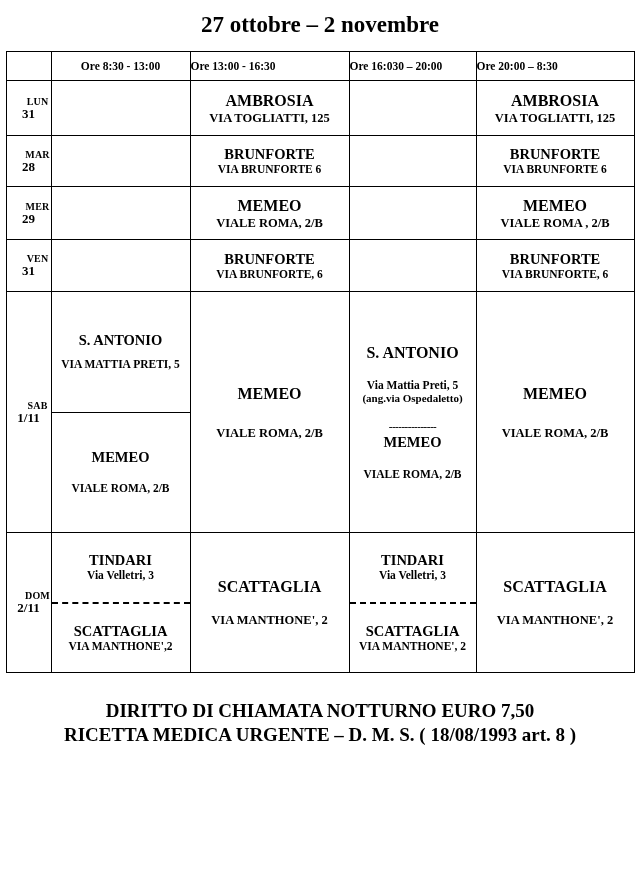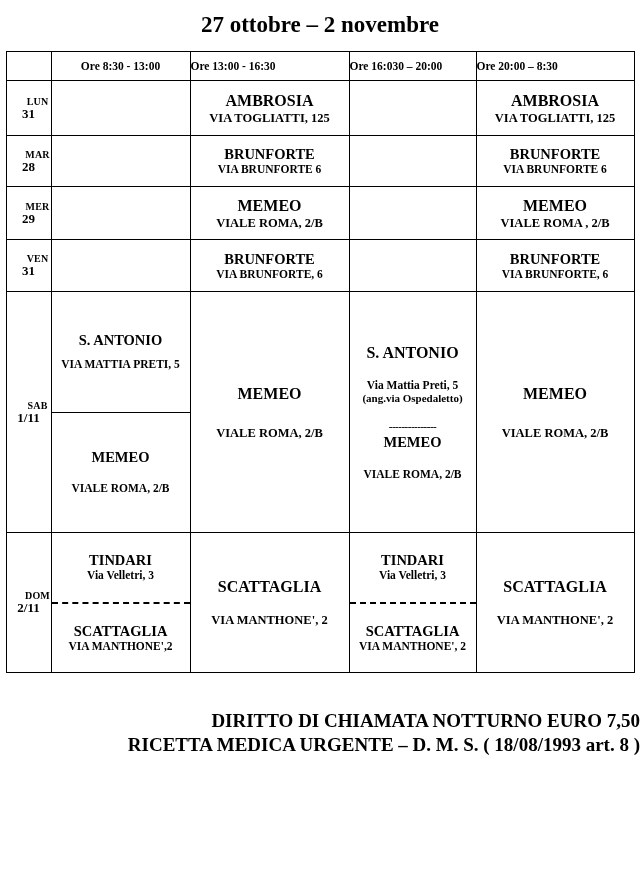--- a/index.html
+++ b/index.html
@@ -168,22 +168,22 @@
     display: flex;
     flex-direction: column;
     justify-content: center;
     align-items: center;
     height: 100%;
     padding: 4px 4px;
   }
 
   
   .footer {
-    text-align: right;
-    margin-top: 36px;
+    text-align: center;
+    margin-top: 26px;
   }
   .f1 {
     font-size: 19px;
     font-weight: bold;
     line-height: 1.25;
   }
   .f2 {
     font-size: 19px;
     font-weight: bold;
     line-height: 1.25;

